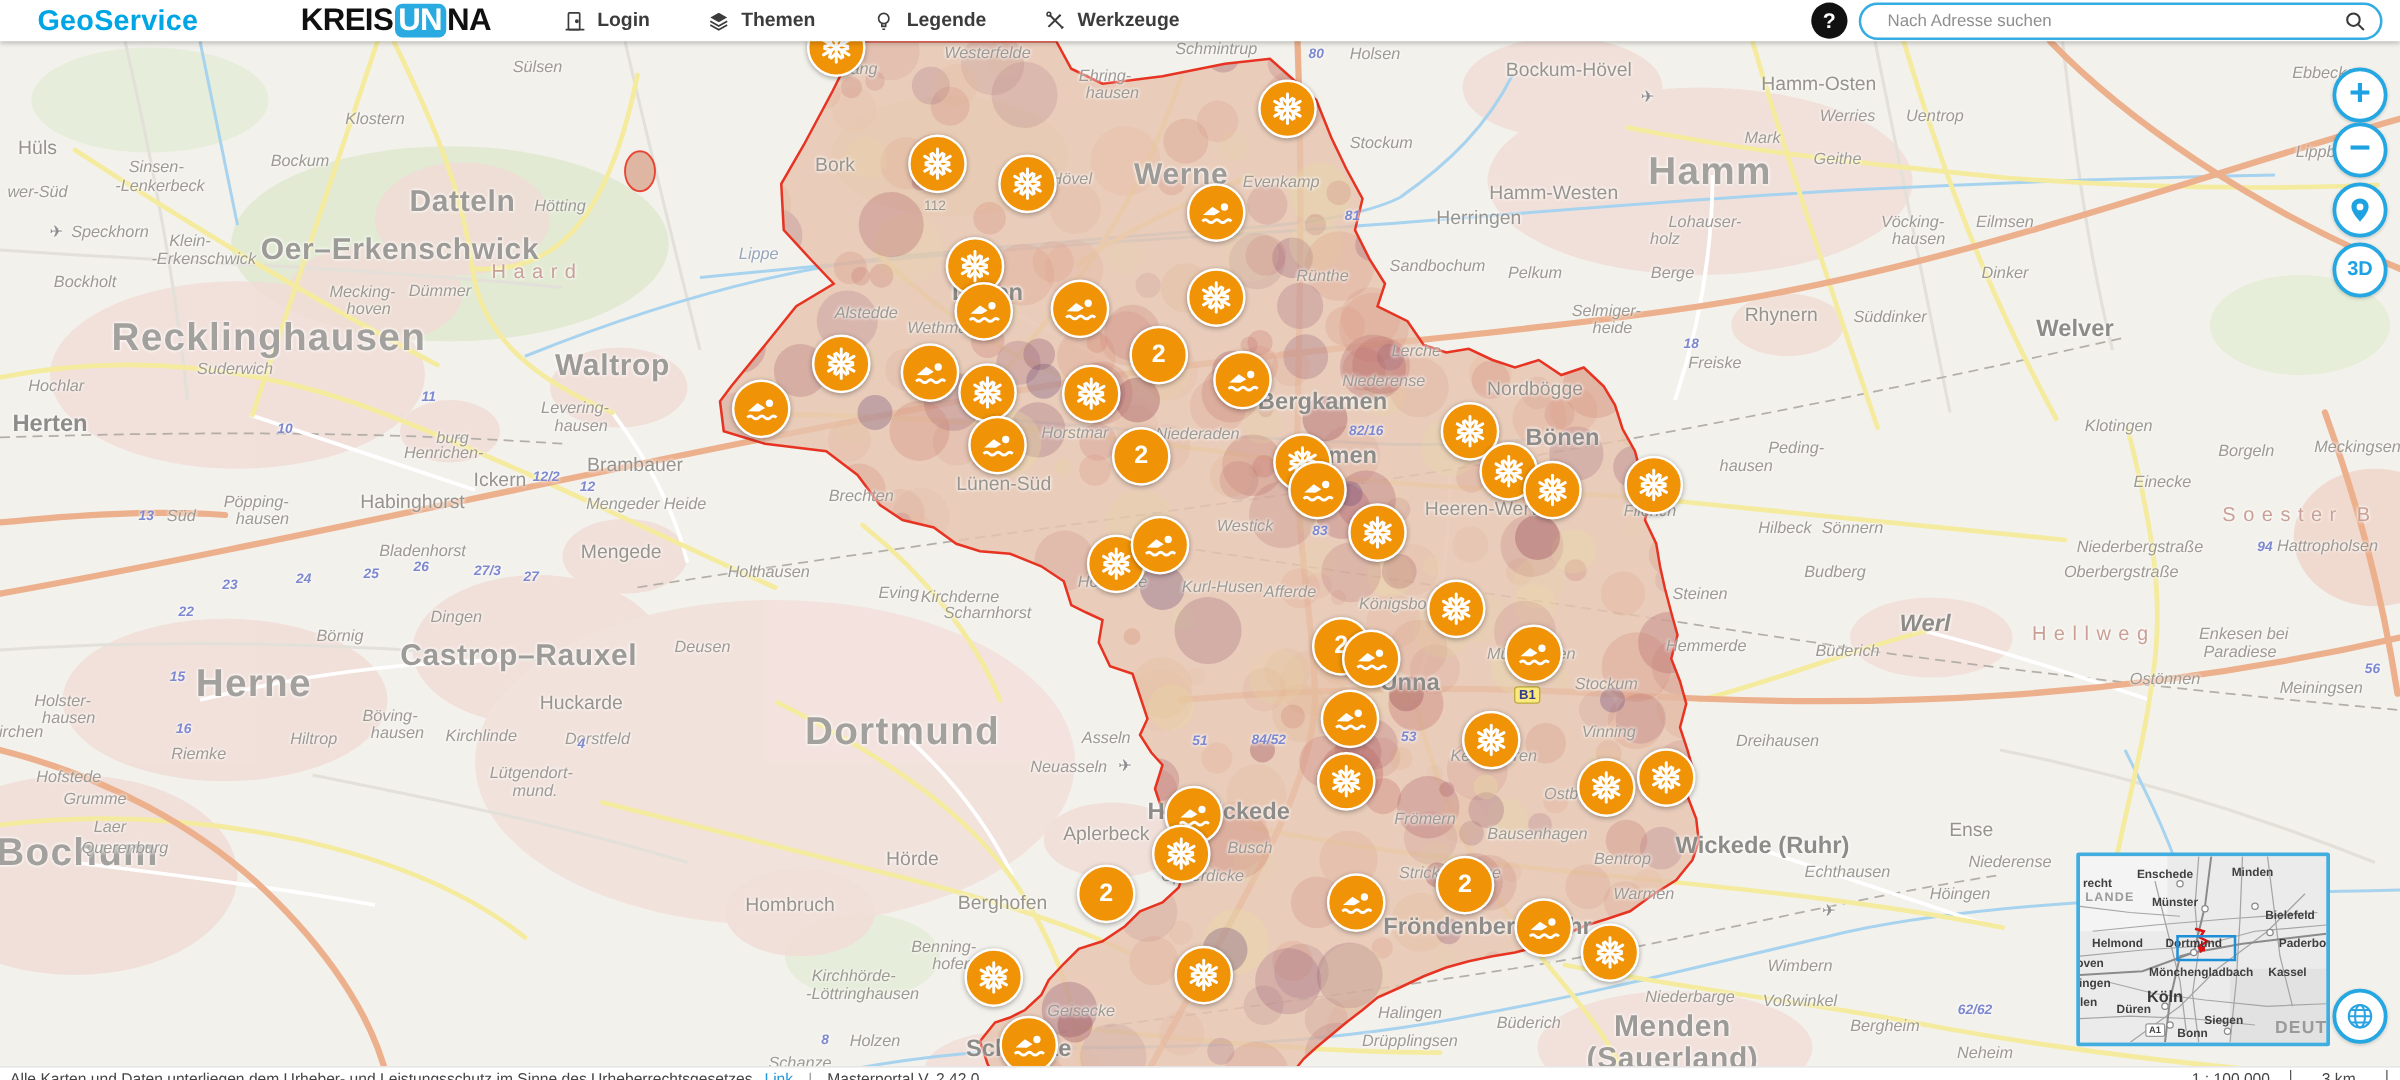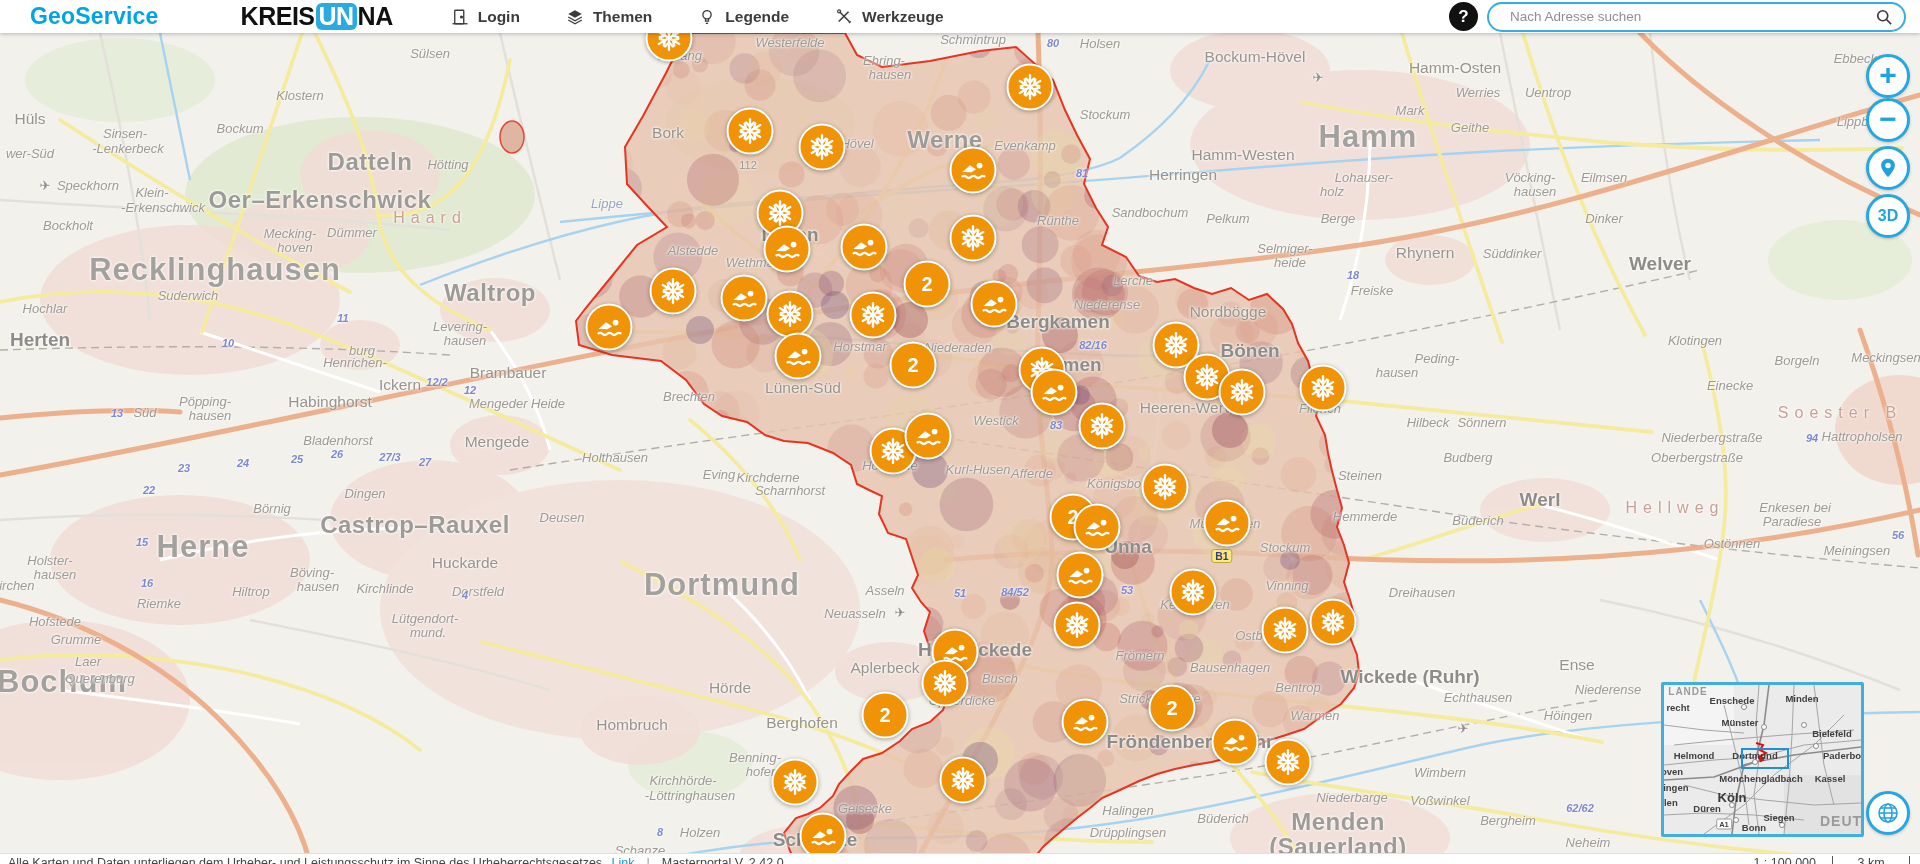--- a/index.html
+++ b/index.html
@@ -50,21 +50,21 @@
        font-weight:bold;box-shadow:0 1px 3px rgba(0,0,0,.2);}
   .ctl .pm{font-size:30px;line-height:30px;margin-top:-3px;}
   .ctl .threed{font-size:16px;font-weight:bold;}
   
   #minimap{position:absolute;left:1661px;top:682px;width:197px;height:149px;background:#ececec;
            border:3px solid #42aee0;border-radius:2px;z-index:4;overflow:hidden;}
   #minimap-labels{position:absolute;inset:0;}
   .mm{position:absolute;transform:translate(-50%,-50%);font-size:9.5px;font-weight:bold;color:#3f3f3f;white-space:nowrap;}
   .mmc{position:absolute;transform:translate(-50%,-50%);font-size:13px;font-weight:bold;color:#3a3a3a;}
   .mmg{position:absolute;transform:translate(-50%,-50%);font-size:14px;font-weight:bold;color:#9a9a9a;letter-spacing:1px;}
-  .mmg2{position:absolute;transform:translate(-50%,-50%);font-size:10px;font-weight:bold;color:#9a9a9a;letter-spacing:1px;}
+  .mmg2{position:absolute;transform:translate(-50%,-50%);font-size:10px;font-weight:bold;color:#9a9a9a;letter-spacing:1px;margin-top:27px;}
   .mmb{position:absolute;transform:translate(-50%,-50%);font-size:7.5px;font-weight:bold;color:#444;
        background:#fff;border:1px solid #999;border-radius:2px;padding:0 2px;}
   #mm-viewport{position:absolute;border:2px solid #1e90d8;}
   
   #footer{position:absolute;top:853px;left:0;width:1920px;height:30px;background:#fff;z-index:6;
           border-top:1px solid #e0e0e0;font-size:12.5px;color:#444;}
   #footer-inner{display:flex;align-items:flex-start;padding:2px 10px 0 8px;}
   #footer a{color:#2196d8;text-decoration:none;}
   .fsep{color:#999;margin:0 12px;}
   #footer-right{margin-left:auto;display:flex;align-items:flex-start;}
@@ -662,21 +662,21 @@
     <div class="lbl c3" style="left: 1058px; top: 322px;">Bergkamen</div>
     <div class="lbl c3" style="left: 1070px; top: 365px;">Kamen</div>
     <div class="lbl c3" style="left: 1250px; top: 351px;">Bönen</div>
     <div class="lbl c3" style="left: 1128px; top: 547px;">Unna</div>
     <div class="lbl c3" style="left: 790px; top: 235px;">Lünen</div>
     <div class="lbl c3" style="left: 975px; top: 650px;">Holzwickede</div>
     <div class="lbl c3" style="left: 815px; top: 840px;">Schwerte</div>
     <div class="lbl c3" style="left: 1190px; top: 742px;">Fröndenberg/Ruhr</div>
     <div class="lbl c3" style="left: 1410px; top: 677px;">Wickede (Ruhr)</div>
     <div class="lbl c3" style="left: 1660px; top: 264px;">Welver</div>
-    <div class="lbl c3" style="left: 1540px; top: 500px;">Werl</div>
+    <div class="lbl c3" style="left: 1540px; top: 500px; font-style: italic;">Werl</div>
     <div class="lbl c3" style="left: 40px; top: 340px;">Herten</div>
     <div class="lbl t" style="left: 1577px; top: 665px;">Ense</div>
     <div class="lbl s" style="left: 188px; top: 295px;">Suderwich</div>
     <div class="lbl s" style="left: 45px; top: 308px;">Hochlar</div>
     <div class="lbl t" style="left: 30px; top: 119px;">Hüls</div>
     <div class="lbl s" style="left: 430px; top: 53px;">Sülsen</div>
     <div class="lbl s" style="left: 300px; top: 95px;">Klostern</div>
     <div class="lbl s" style="left: 240px; top: 128px;">Bockum</div>
     <div class="lbl s" style="left: 125px; top: 133px;">Sinsen-</div>
     <div class="lbl s" style="left: 128px; top: 148px;">-Lenkerbeck</div>

